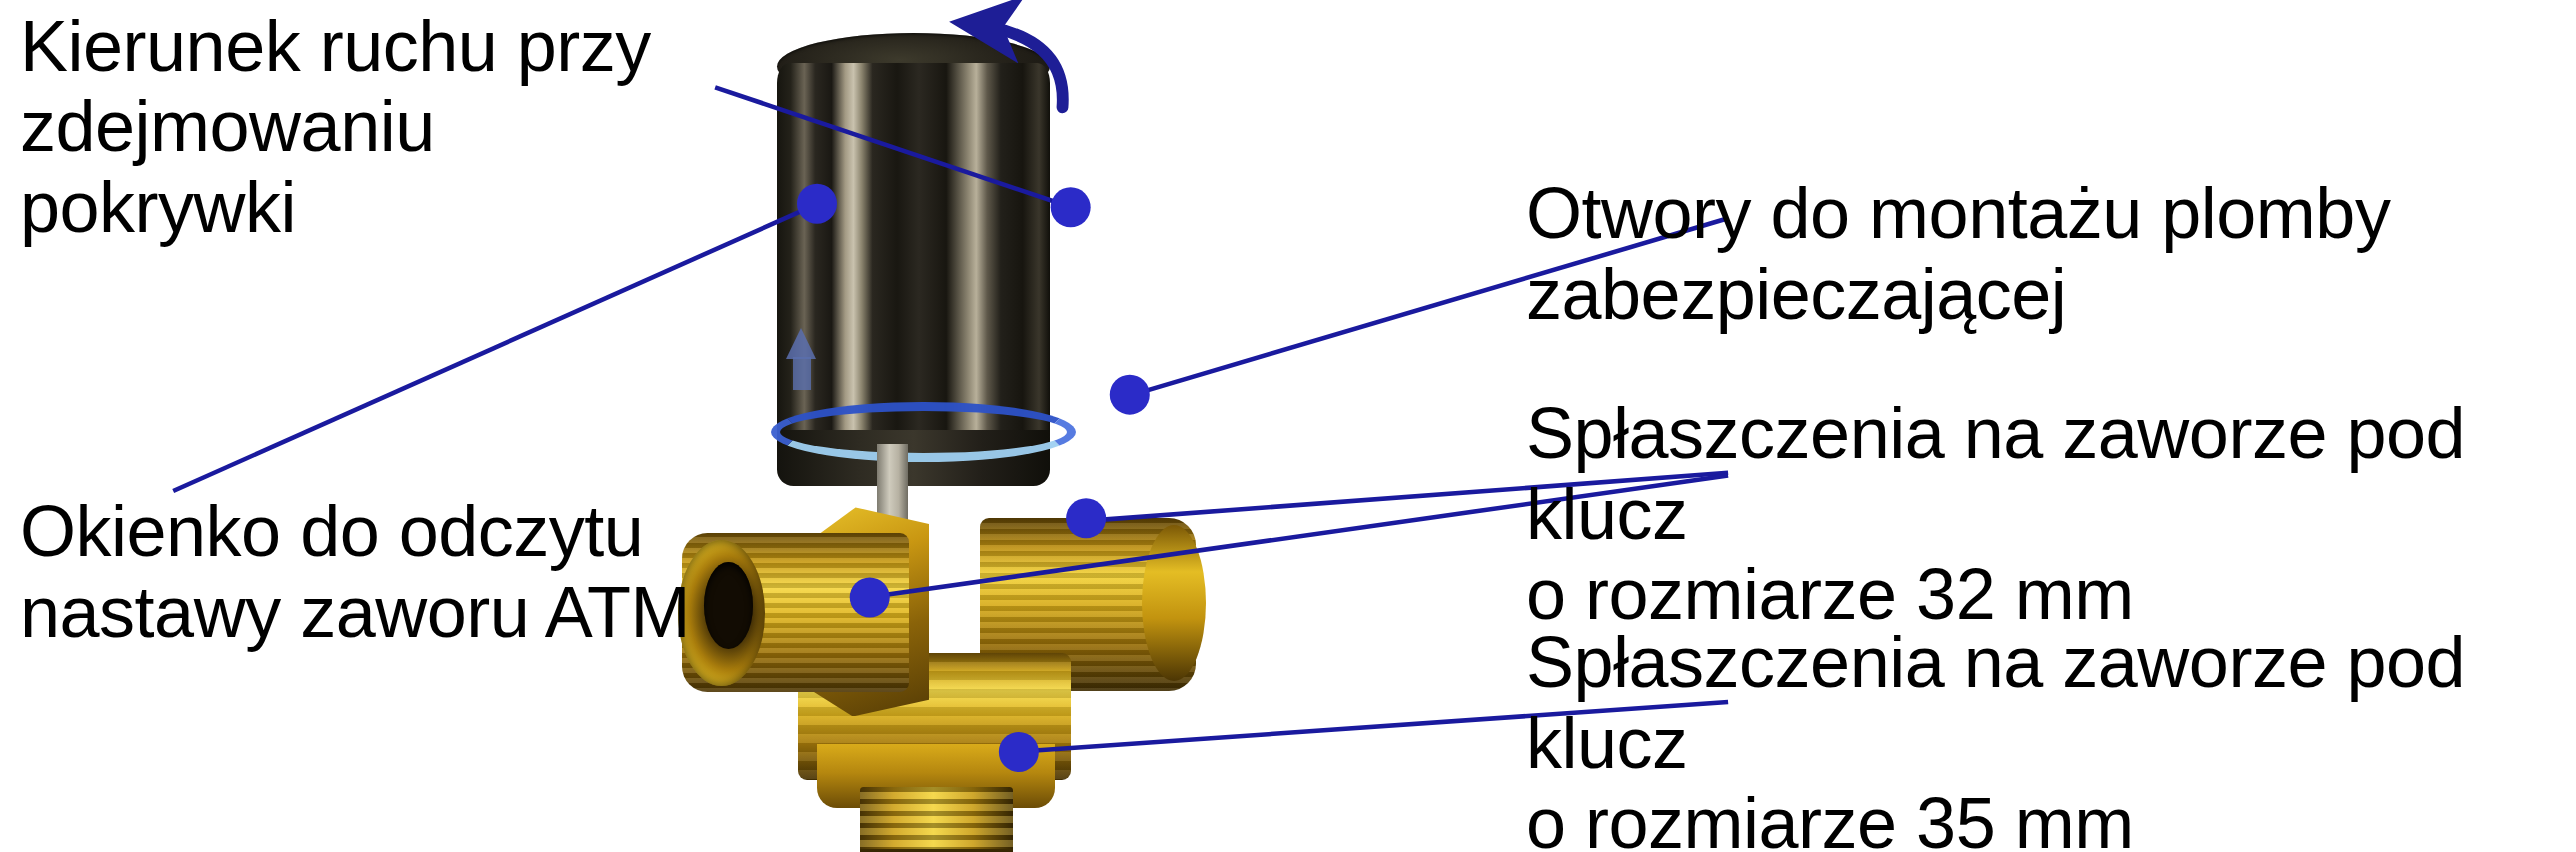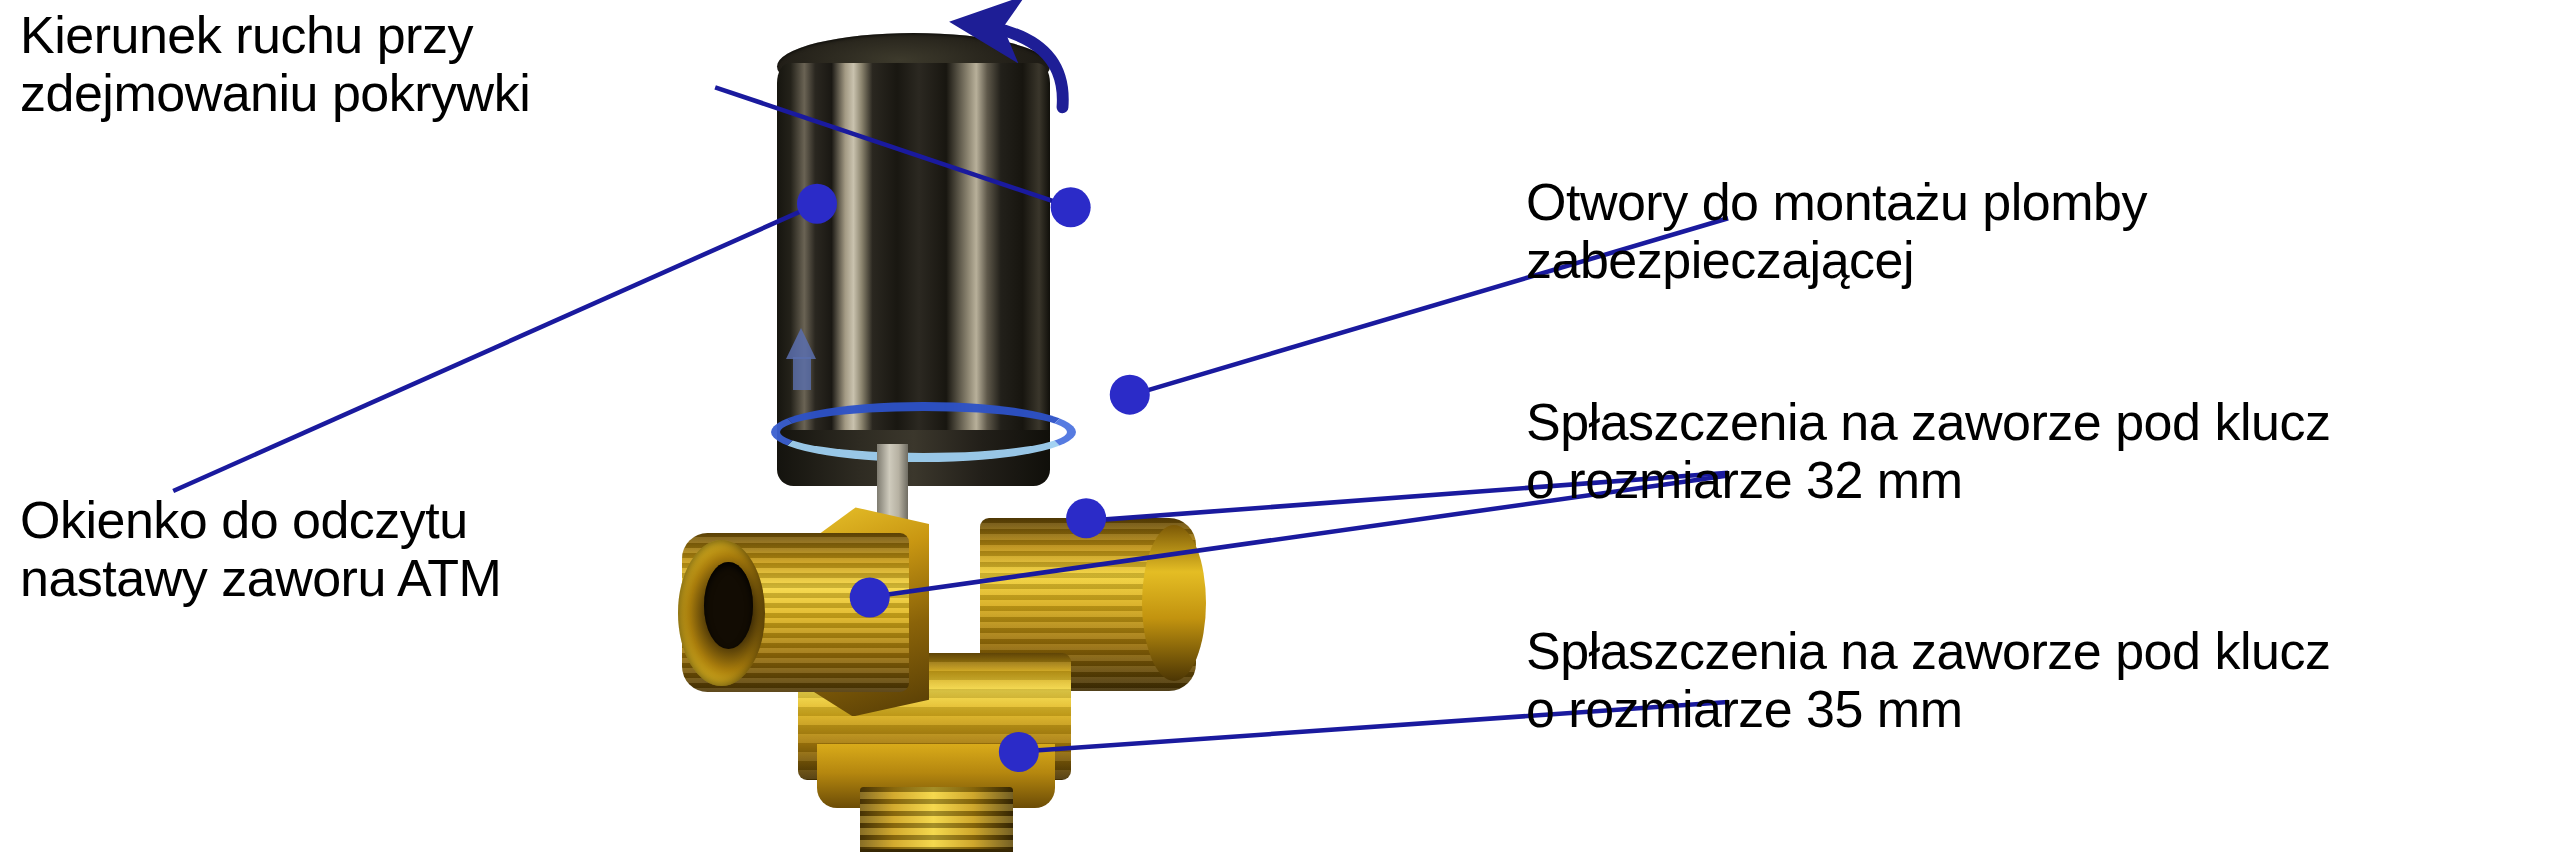--- a/index.html
+++ b/index.html
@@ -1,20 +1,20 @@
 <!DOCTYPE html>
 <html style="font-size:14.6px"><head>
 <meta charset="utf-8">
 <style>
   html,body{margin:0;padding:0;background:#ffffff;}
   body{width:2576px;height:852px;position:relative;overflow:hidden;
        font-family:"Liberation Sans","DejaVu Sans",sans-serif;}
   #stage{position:absolute;left:0;top:0;width:2576px;height:852px;background:#fff;}
 
-  .callout{position:absolute;color:#000;font-size:52px;line-height:1.12;
+  .callout{position:absolute;color:#000;font-size:72px;line-height:1.12;
            font-weight:400;letter-spacing:-0.5px;white-space:pre-line;}
 
   svg.overlay{position:absolute;left:0;top:0;width:2576px;height:852px;
               pointer-events:none;}
 
   
   #valve{position:absolute;left:691px;top:16.4px;width:509px;height:836px;}
 
   .capTopEllipse{position:absolute;left:86px;top:16.4px;width:273px;height:67px;
     border-radius:50%;

